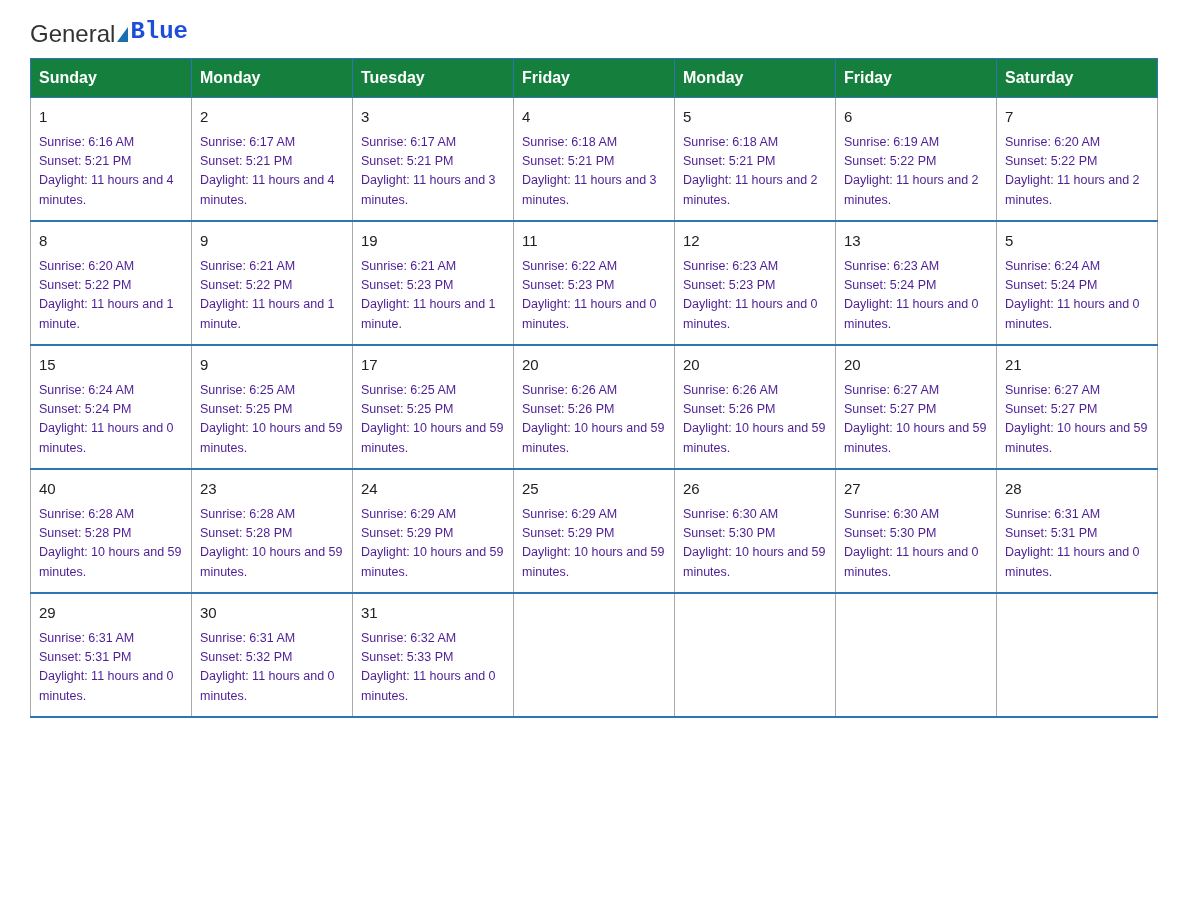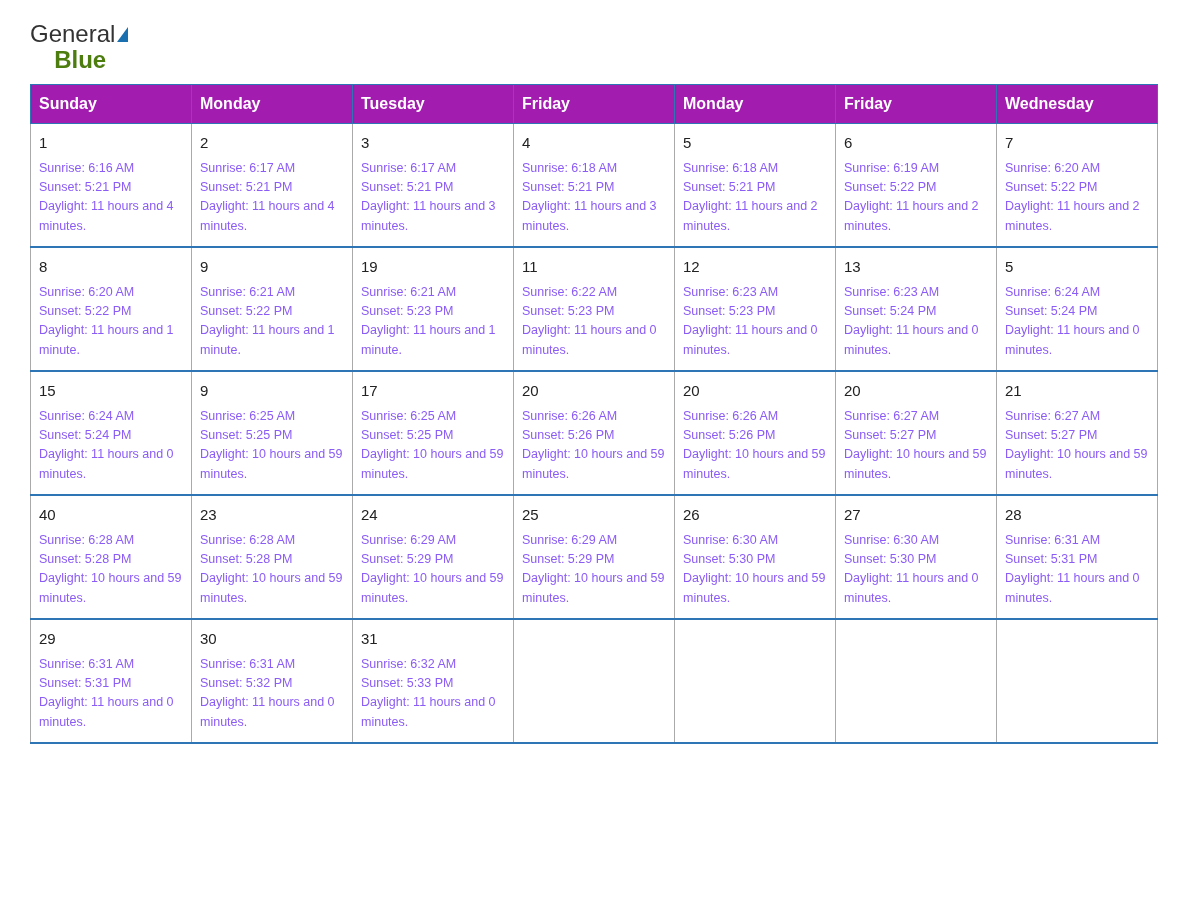--- a/index.html
+++ b/index.html
@@ -11,22 +11,22 @@
       min-height: 918px;
     }
     .header {
       display: flex;
       justify-content: space-between;
       align-items: flex-start;
       margin-bottom: 10px;
     }
     .logo {
       display: flex;
-      flex-direction: column;
-      align-items: center;
+      flex-direction: row;
+      align-items: flex-start;
     }
     .title-section {
       text-align: right;
     }
     .month-title {
       font-size: 46px;
       font-weight: bold;
       color: #222;
       line-height: 1.1;
     }
@@ -34,21 +34,21 @@
       font-size: 22px;
       color: #555;
       margin-top: 4px;
     }
     table {
       width: 100%;
       border-collapse: collapse;
       margin-top: 8px;
     }
     thead tr th {
-      background-color: #a21caf;
+      background-color: #15803d;
       color: #fff;
       font-size: 16px;
       font-weight: bold;
       padding: 10px 8px;
       text-align: left;
       border: 1px solid #2e75b6;
     }
     tbody tr td {
       border: 1px solid #aaa;
       vertical-align: top;
@@ -60,59 +60,59 @@
     }
     .day-number {
       font-size: 15px;
       font-weight: normal;
       color: #222;
       display: block;
       margin-bottom: 4px;
     }
     .day-info {
       font-size: 12.5px;
-      color: #8b5cf6;
+      color: #4c1d95;
       line-height: 1.55;
     }
     tbody tr {
       border-bottom: 2px solid #2e75b6;
     }
     .empty-cell {
       background: #fff;
     }
   </style>
 </head>
 <body>
 
 <div class="header">
   <div class="logo">
     <div style="font-size:24px; color:#333; display:flex; align-items:center;">
       <span style="font-weight:normal; color:#333;">General</span>
         <span style="display:inline-block;width:0;height:0;border-left:11px solid transparent;border-bottom:15px solid #1a6faf;margin:0 2px;vertical-align:middle;"></span>
     </div>
-    <div style="font-size:24px; color:#4d7c0f; font-weight:bold; margin-top:-2px;">
+    <div style="font-size:24px; color:#1d4ed8; font-weight:bold; margin-top:-2px;font-family:Liberation Mono, monospace;">
       <span>Blue</span>
     </div>
   </div>
   <div class="title-section">
     <div class="month-title"></div>
     <div class="location"></div>
   </div>
 </div>
 
 <table>
   <thead>
     <tr>
     <th>Sunday</th>
         <th>Monday</th>
         <th>Tuesday</th>
         <th>Friday</th>
         <th>Monday</th>
         <th>Friday</th>
-        <th>Wednesday</th>
+        <th>Saturday</th>
       </tr>
   </thead>
   <tbody id="calendar-body">
   <tr>
         <td>
           <span class="day-number">1</span>
           <div class="day-info">
             Sunrise: 6:16 AM<br>
             Sunset: 5:21 PM<br>
             Daylight: 11 hours and 4 minutes.

